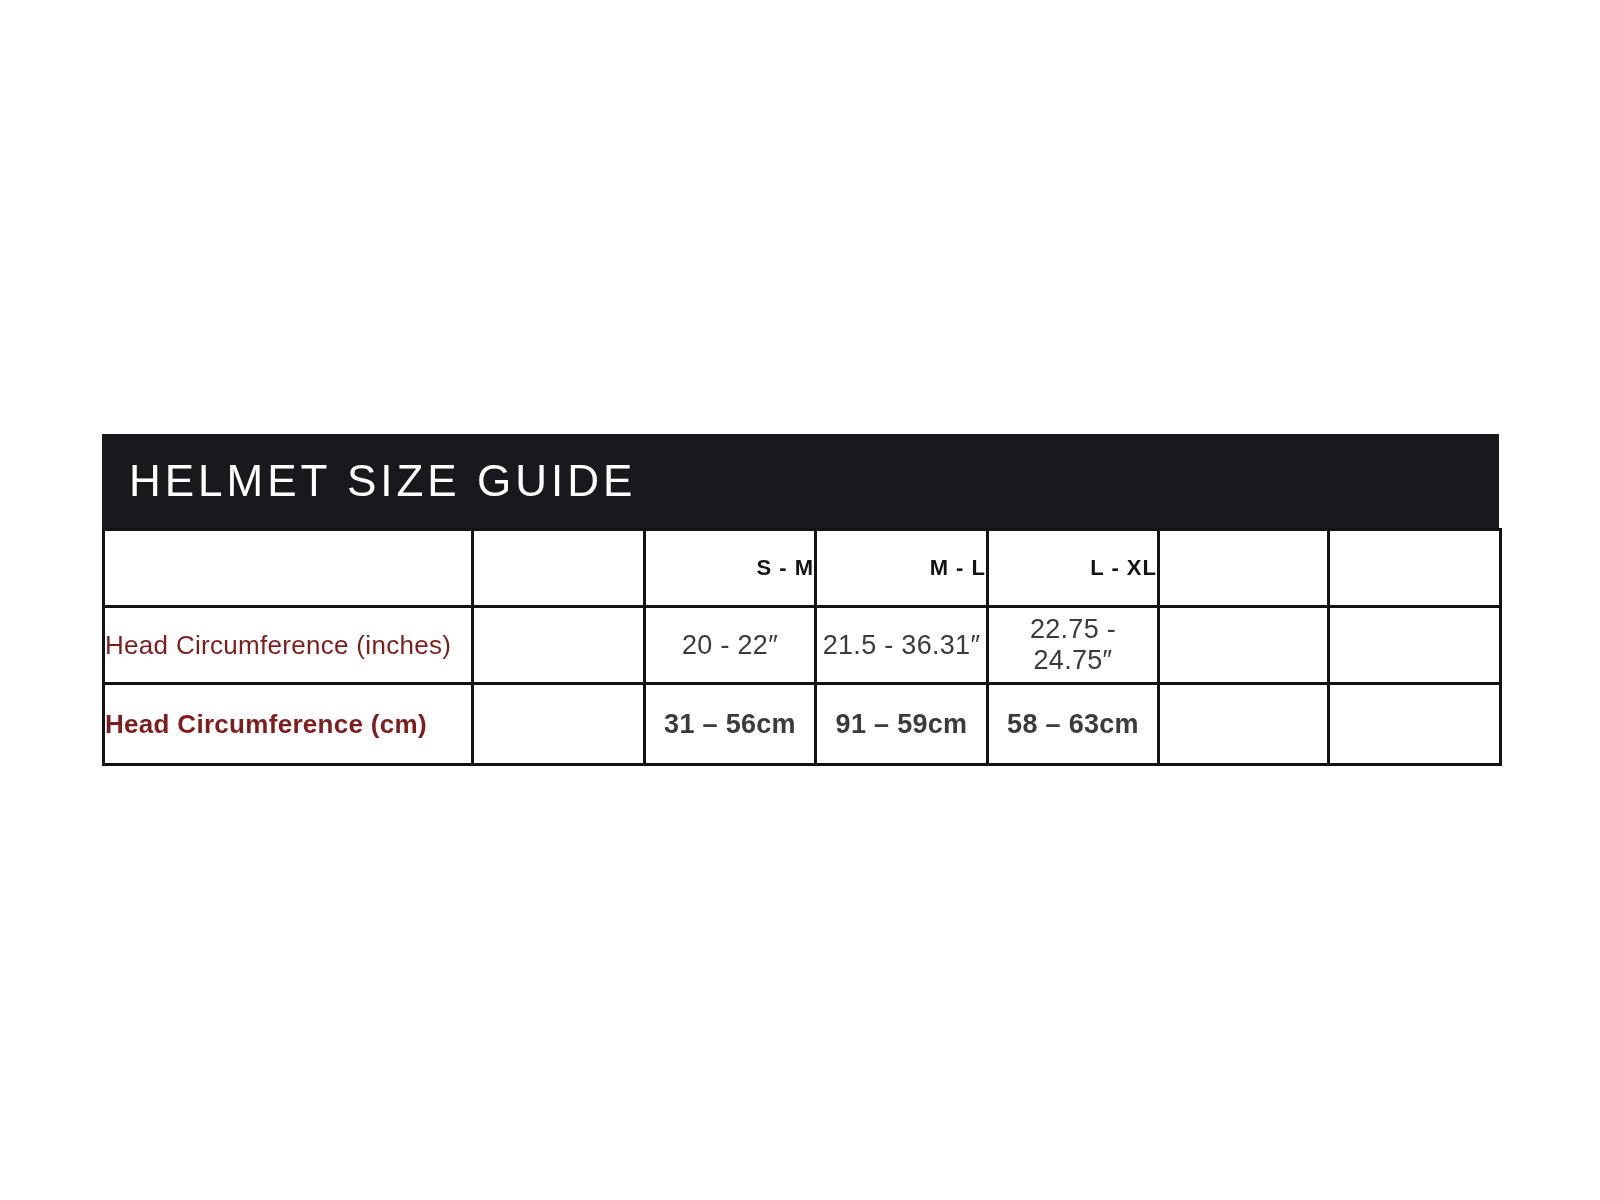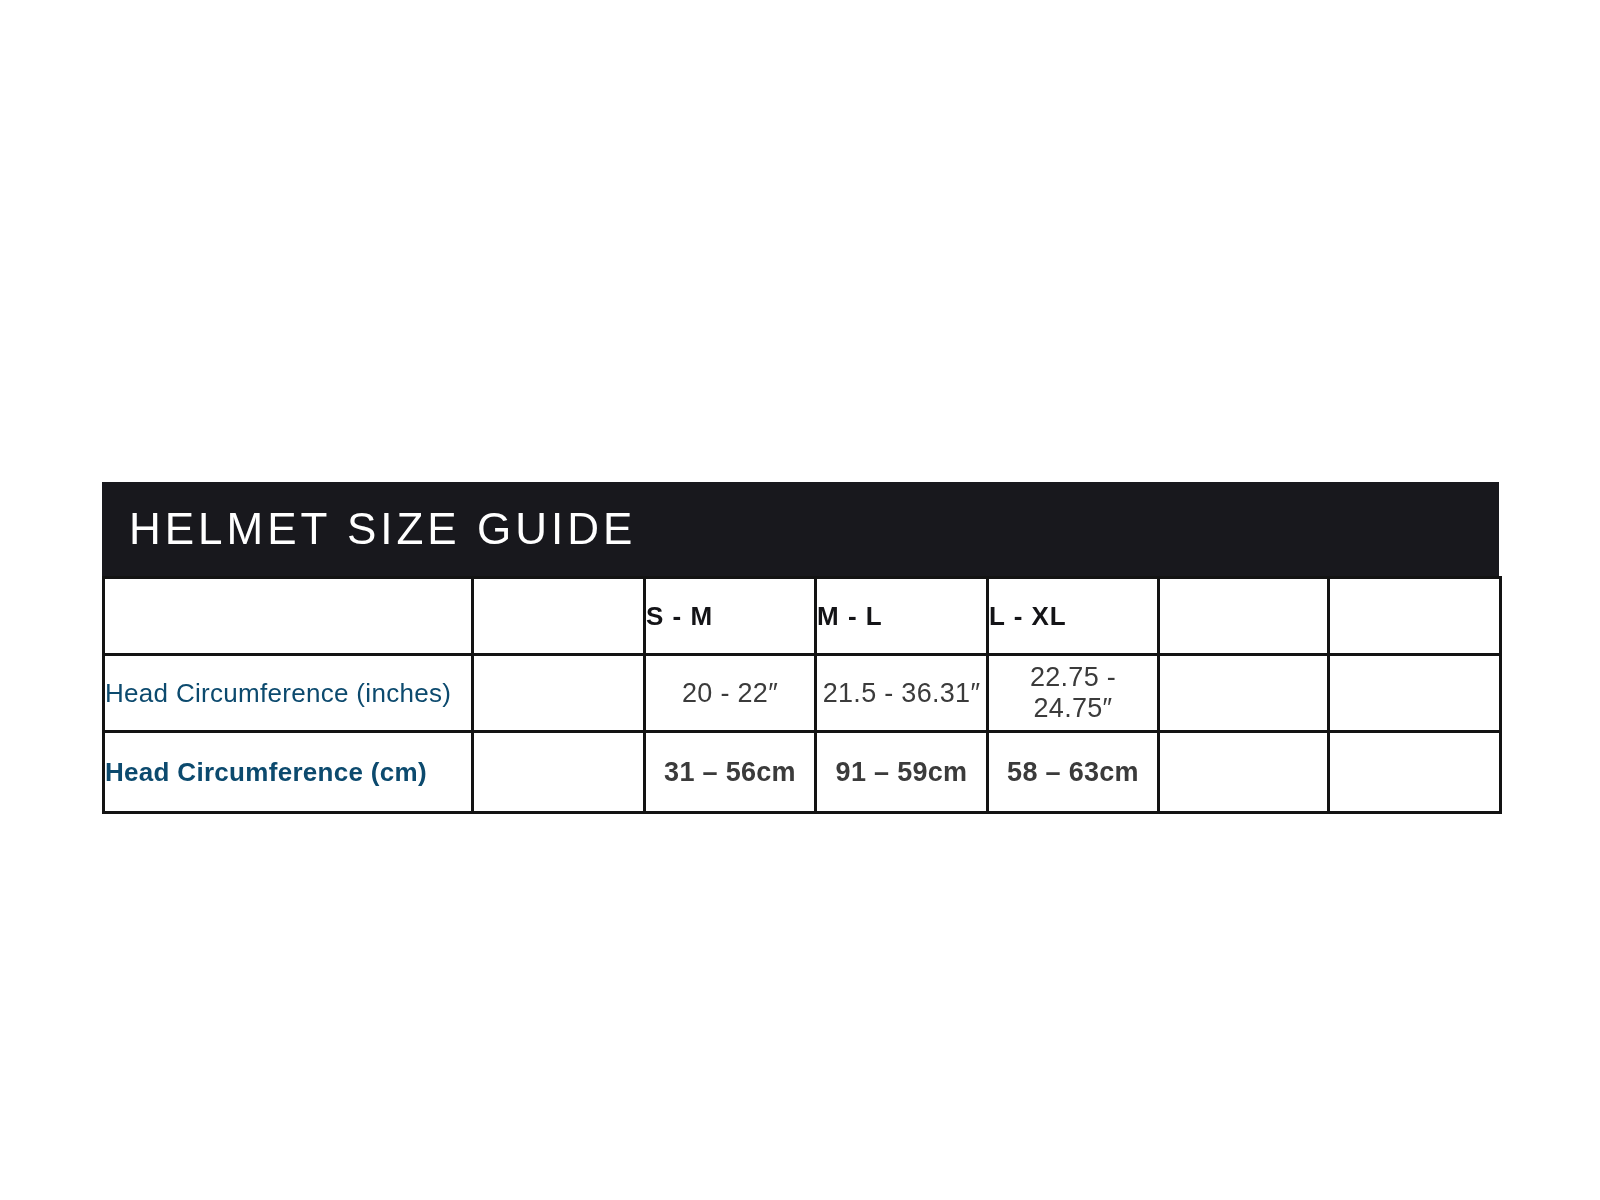--- a/index.html
+++ b/index.html
@@ -13,21 +13,20 @@
     width: 1600px;
     height: 1200px;
     background: #ffffff;
     overflow: hidden;
   }
   .size-guide {
     position: absolute;
     left: 102px;
     top: 434px;
     width: 1397px;
-    margin-top: 48px;
   }
   .title-bar {
     box-sizing: border-box;
     width: 100%;
     height: 94px;
     background: #18181d;
     display: flex;
     align-items: center;
     padding-left: 27px;
   }
@@ -51,27 +50,27 @@
     vertical-align: middle;
   }
   tr.header-row td { height: 74px; }
   tr.data-row-1 td { height: 74px; }
   tr.data-row-2 td { height: 78px; font-weight: bold; }
   td.gray { background: #c7c8ca; }
   td.label-cell {
     text-align: left;
     padding-left: 25px;
     font-size: 26px;
-    color: #0c4a6e;
+    color: #7f1d1d;
     letter-spacing: 0.3px;
   }
   td.size-header {
-    text-align: left;
+    text-align: right;
     font-weight: bold;
-    font-size: 26px;
+    font-size: 22px;
     color: #141417;
     letter-spacing: 1px;
   }
   td.value-cell {
     text-align: center;
     font-size: 27px;
     color: #3b3b3b;
     letter-spacing: 0.3px;
   }
 </style>

